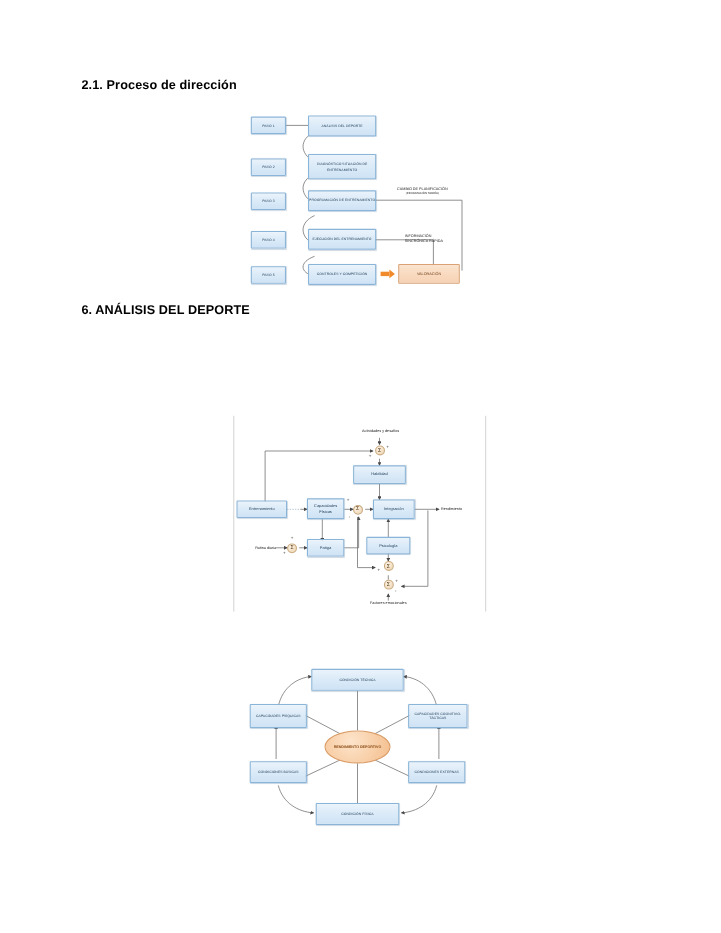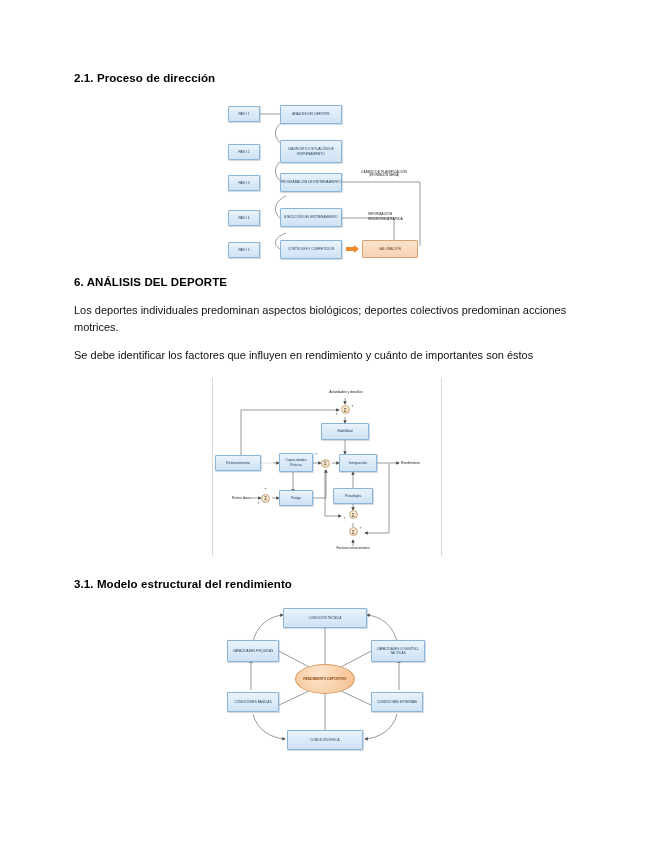--- a/index.html
+++ b/index.html
@@ -177,23 +177,21 @@
       <span style="font-size:2.6px; display:block;">(INFORMACIÓN TARDÍA)</span>
     </div>
 
     <div class="dlabel two" style="left:140px; top:112px; width:44px; text-align:left; line-height:4.6px;">
       <span>INFORMACIÓN SINCRÓNICA RÁPIDA</span>
     </div>
   </div>
 
   <h2 class="heading" style="left:74px; top:276px;">6. ANÁLISIS DEL DEPORTE</h2>
 
-  <p class="para" style="left:74px; top:302px; width:498px;">Los deportes individuales predominan aspectos biológicos; deportes colectivos predominan acciones motrices.</p>
-
-  <p class="para" style="left:74px; top:347px; width:530px;">Se debe identificar los factores que influyen en rendimiento y cuánto de importantes son éstos</p>
+
 
   <div class="diagram" style="left:212px; top:378px; width:230px; height:178px; border-left:0.7px solid #d8d8d8; border-right:0.7px solid #d8d8d8;">
 
     <svg class="curves" width="230" height="178">
       <defs>
         <marker id="ah2" markerWidth="5" markerHeight="5" refX="4" refY="2.5" orient="auto">
           <path d="M0,0 L5,2.5 L0,5 z"></path>
         </marker>
       </defs>
 
@@ -299,21 +297,20 @@
       <span>Σ</span>
     </div>
     <div class="sigmaSign" style="left:146px; top:148px;">+</div>
     <div class="sigmaSign" style="left:146px; top:157px;">-</div>
 
     <div class="dlabel" style="left:108px; top:168px; width:64px;">
       <span>Factores emocionales</span>
     </div>
   </div>
 
-  <h2 class="heading" style="left:74px; top:578px;">3.1. Modelo estructural del rendimiento</h2>
 
   <div class="diagram" style="left:225px; top:602px; width:200px; height:155px;">
 
     <svg class="curves" width="200" height="155">
       <defs>
         <marker id="ah3" markerWidth="5" markerHeight="5" refX="4" refY="2.5" orient="auto">
           <path d="M0,0 L5,2.5 L0,5 z"></path>
         </marker>
       </defs>
 

